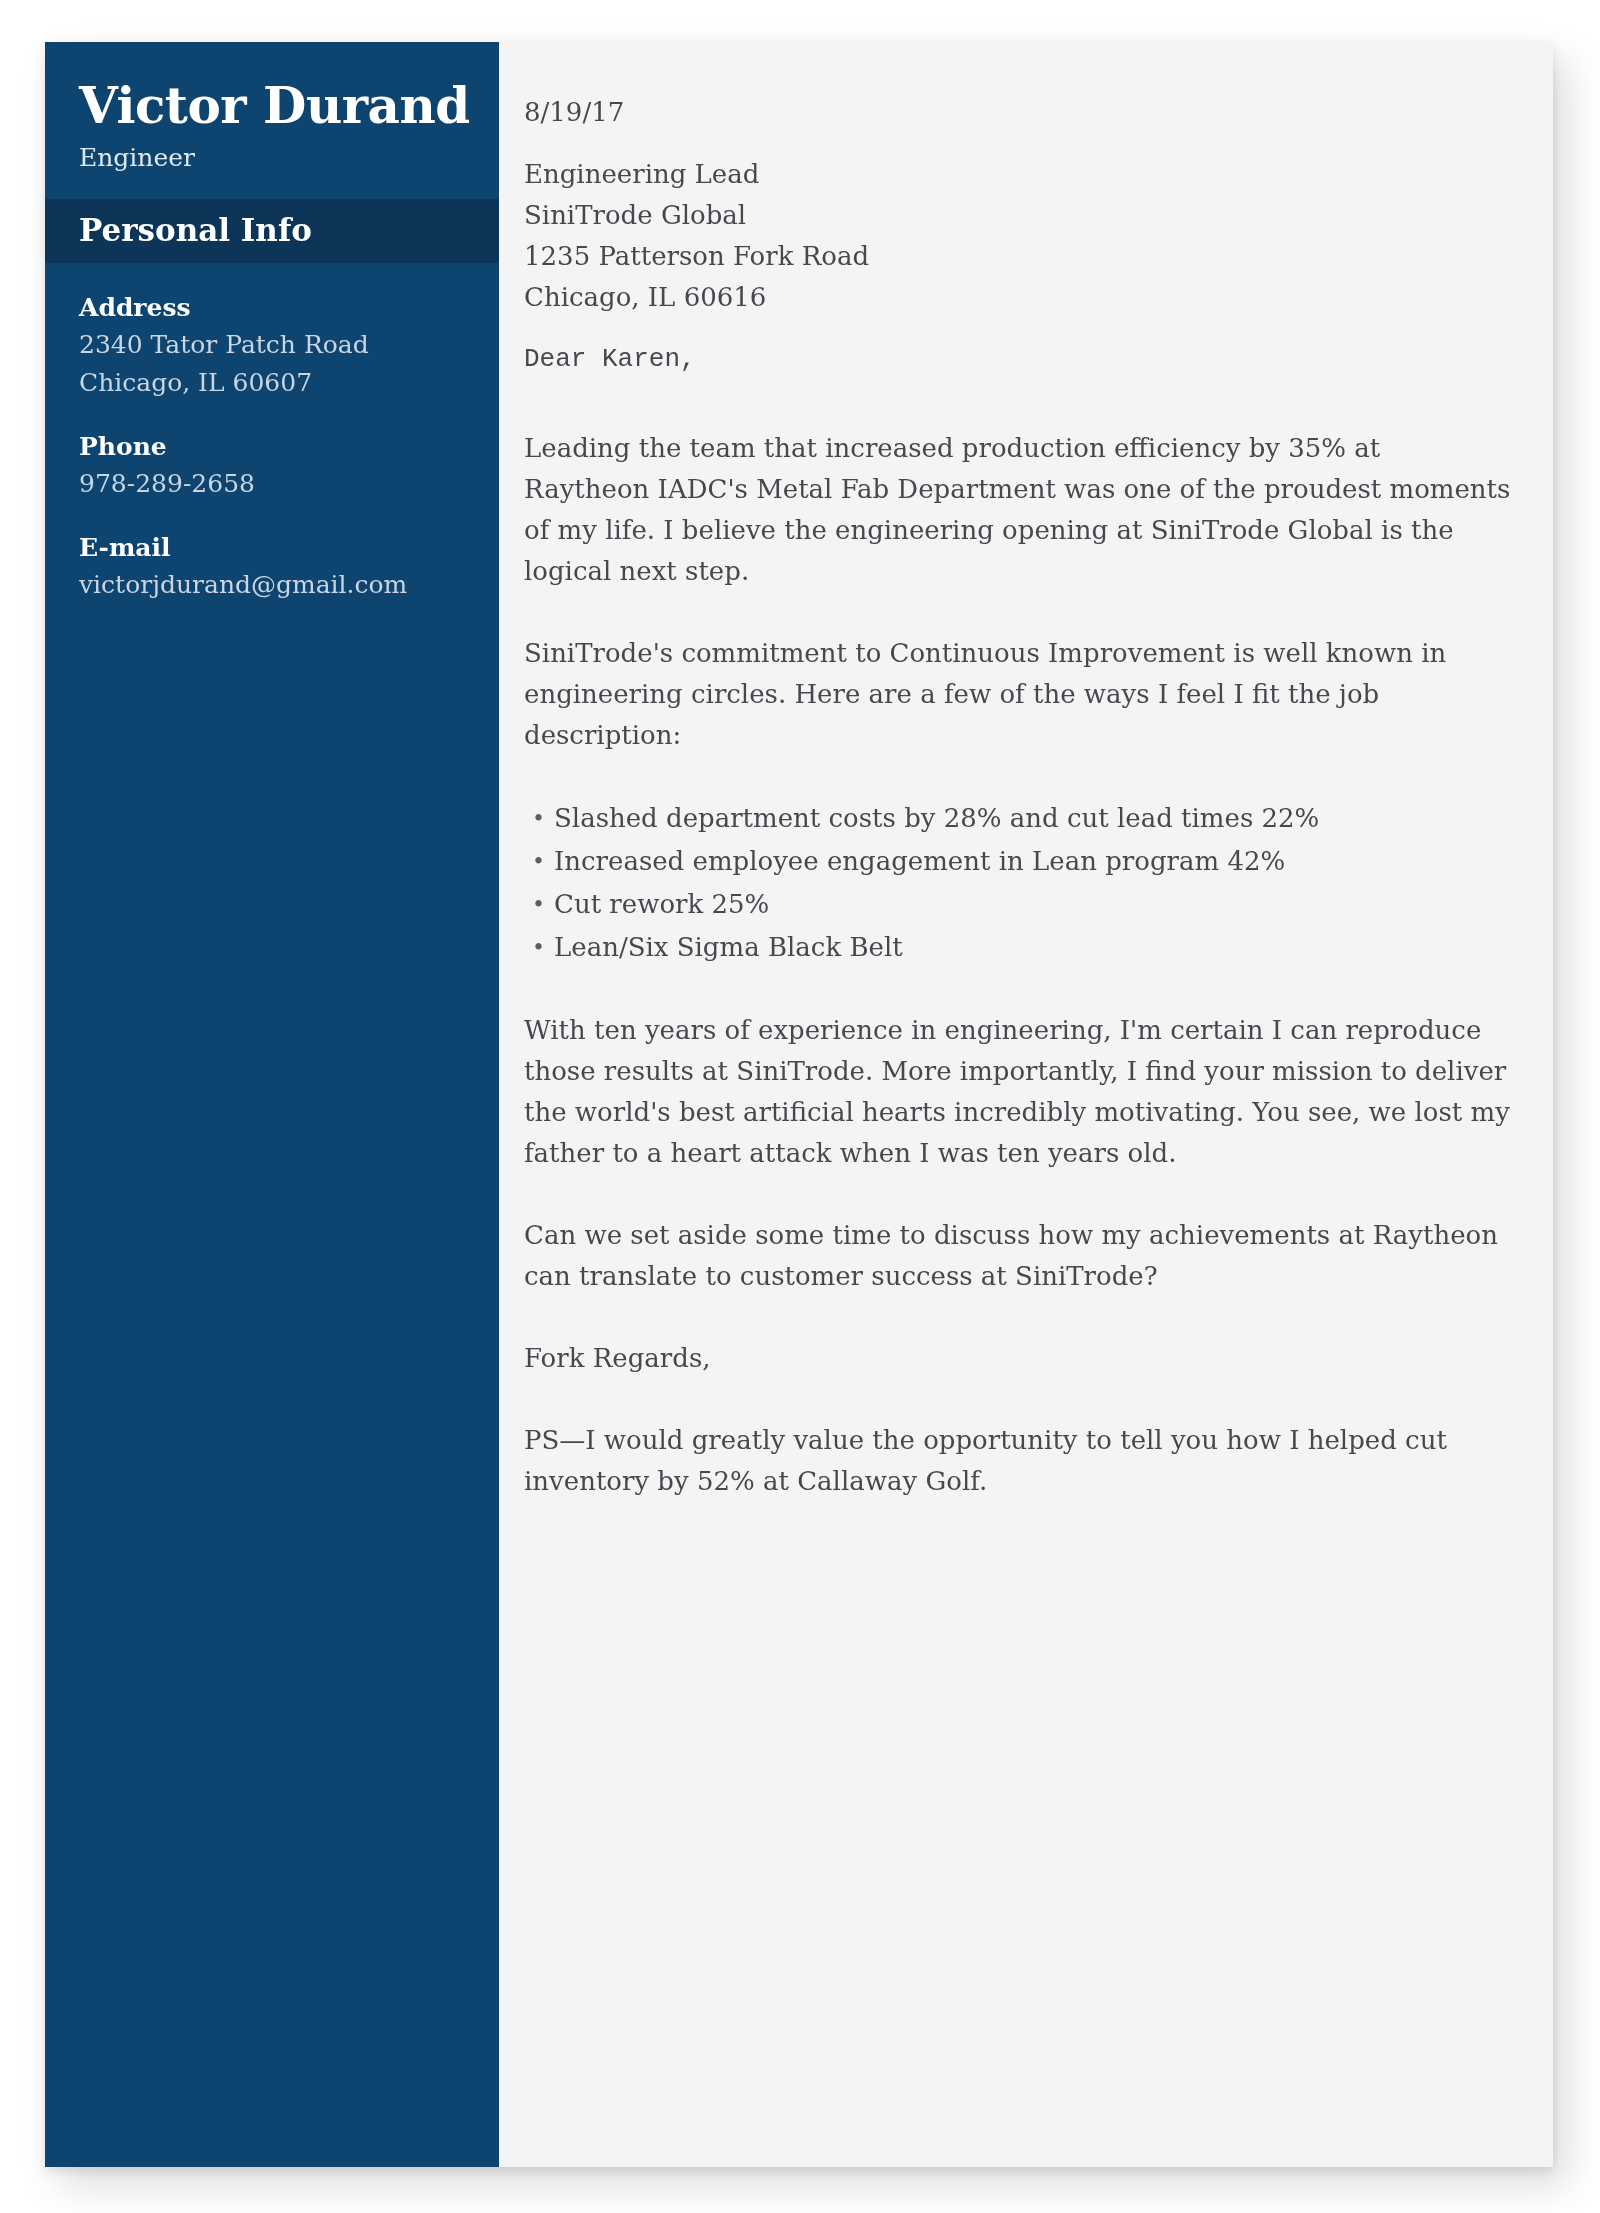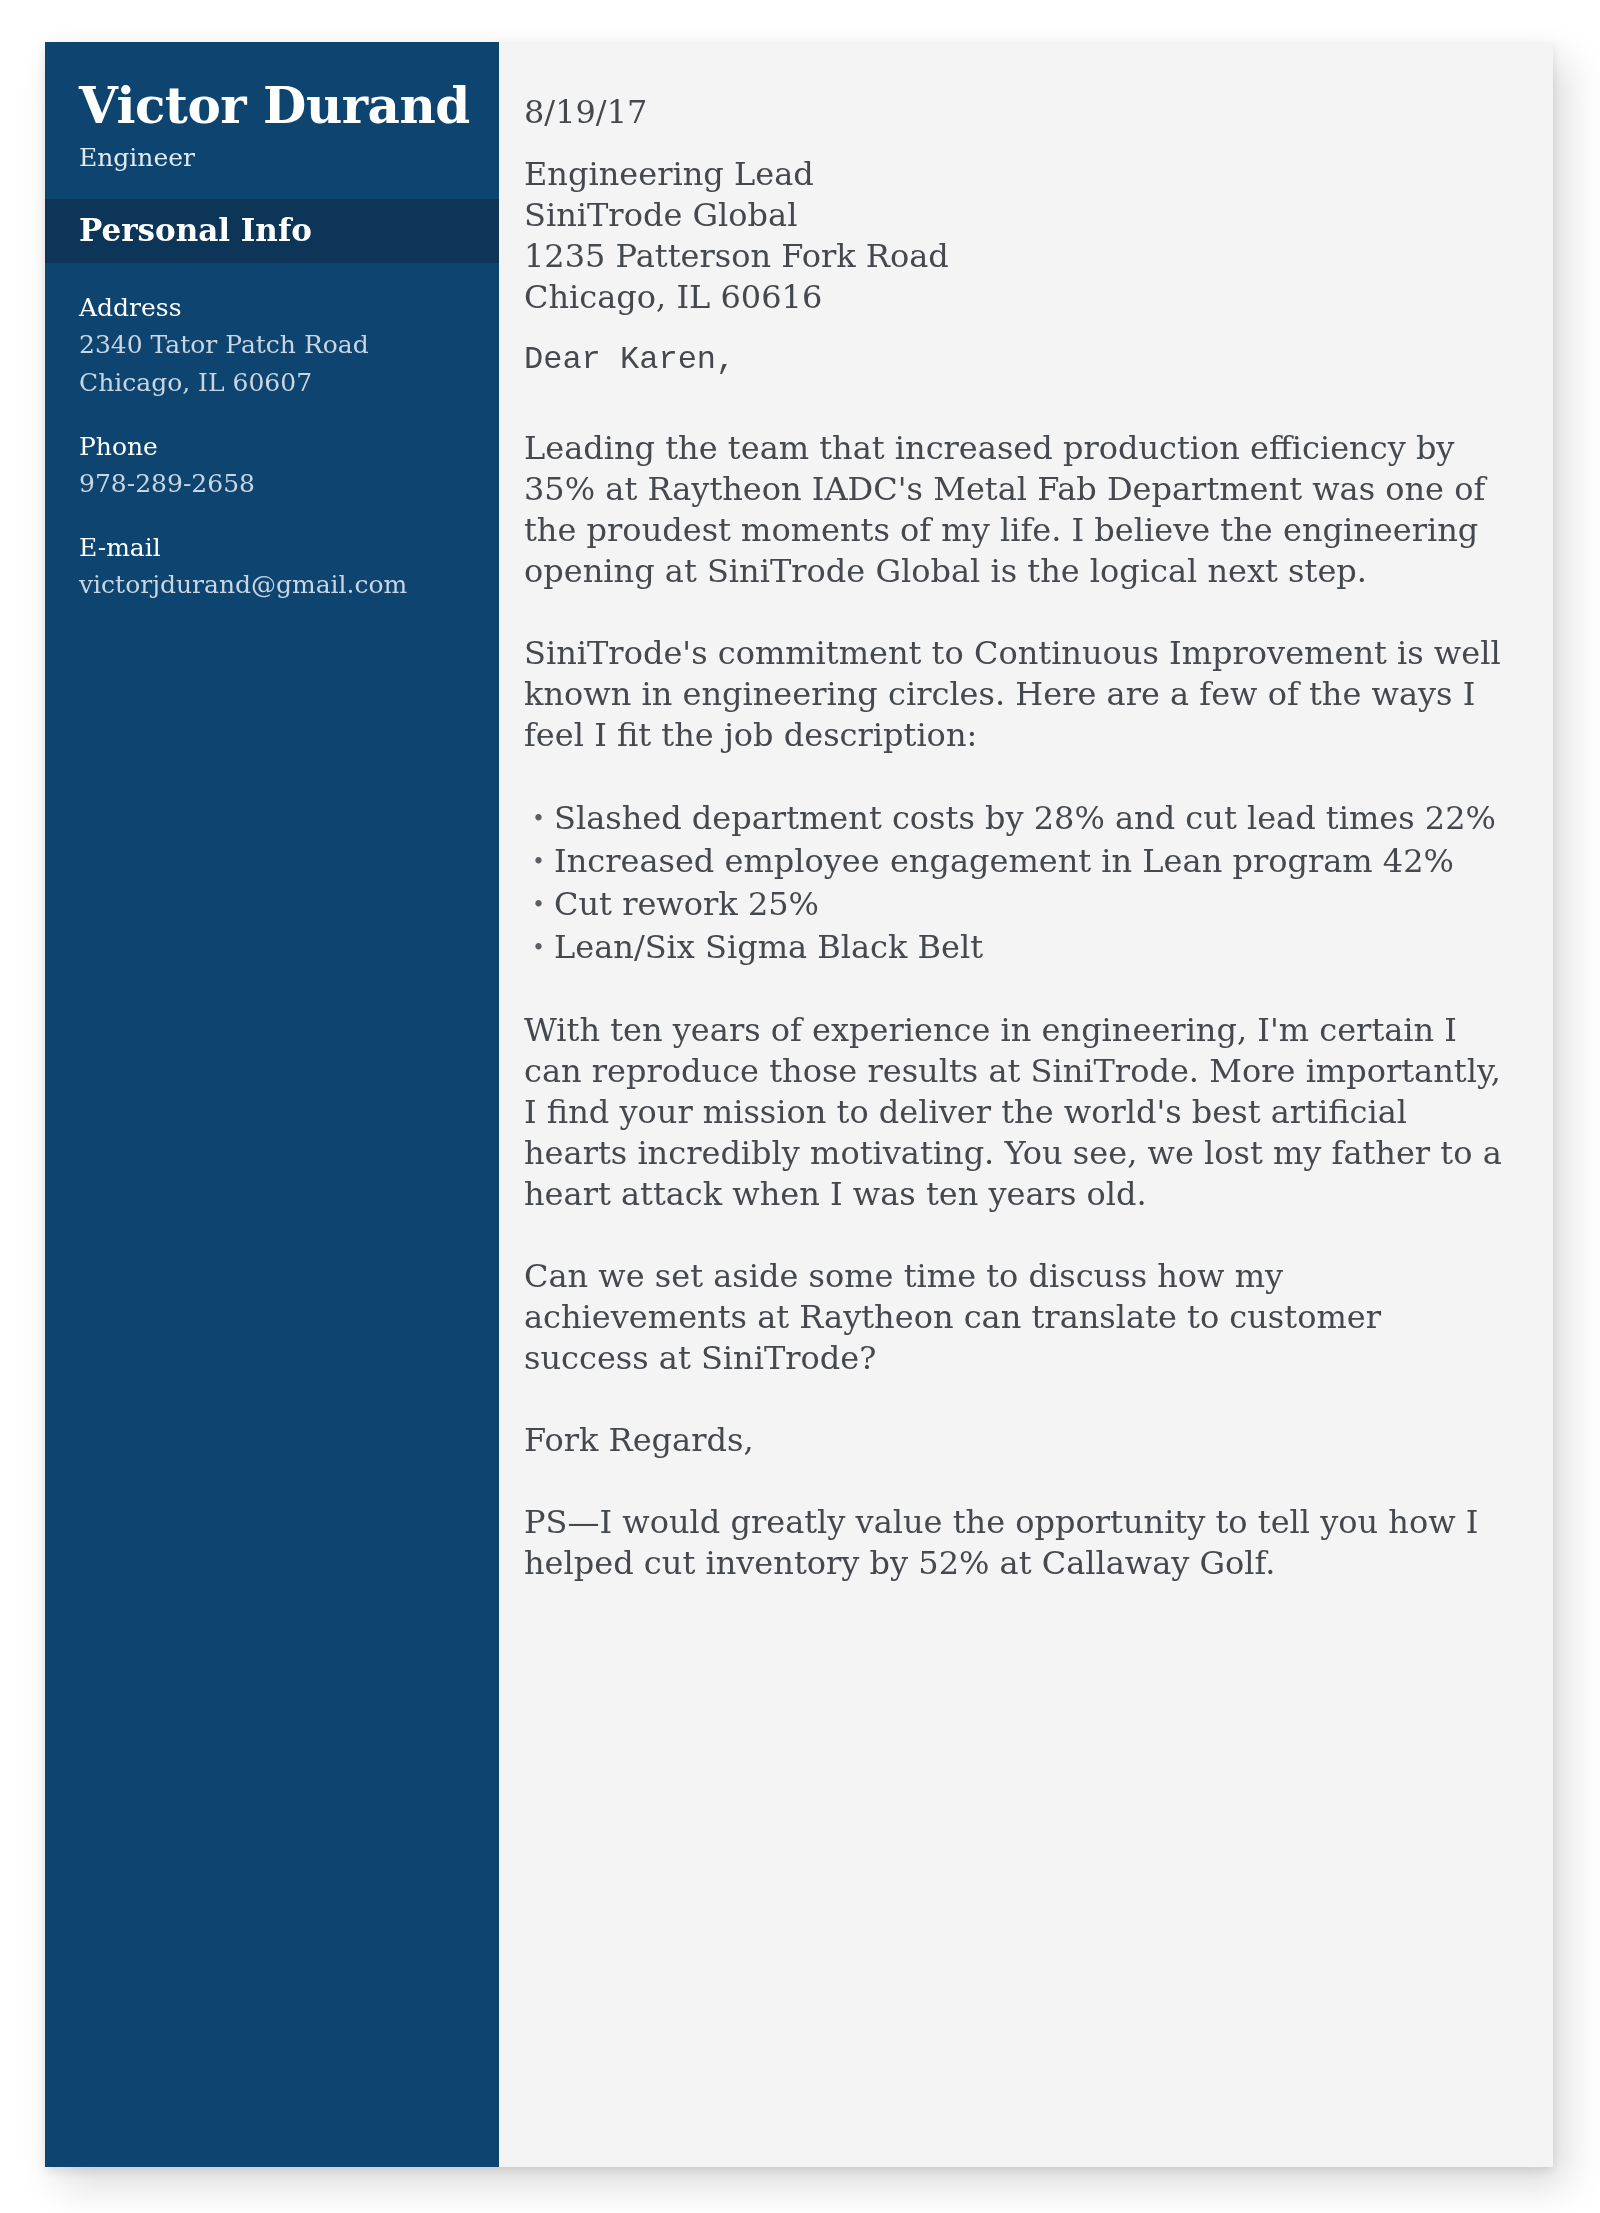--- a/index.html
+++ b/index.html
@@ -53,36 +53,36 @@
     margin: 24px -28px 0 -34px;
     padding: 13px 16px 15px 34px;
     background: #0C3557;
     font-size: 31px;
     font-weight: 700;
     color: #ffffff;
   }
   .field-label {
     margin-top: 27px;
     font-size: 25px;
-    font-weight: 400;
+    font-weight: 700;
     line-height: 36px;
     color: #ffffff;
   }
   .field-value {
     font-size: 25px;
     line-height: 38px;
     color: #C9D5E1;
   }
   
   .letter {
     flex: 1 1 auto;
     background: #F4F4F5;
     padding: 50px 40px 0 25px;
     color: #45494E;
-    font-size: 32px;
+    font-size: 26px;
     line-height: 41px;
   }
   .date-line { margin: 0 0 21px 0; }
   .recipient-block { margin: 0 0 21px 0; }
   .recipient-line { line-height: 41px; }
   .letter p { margin: 0 0 41px 0; }
   p.salutation { margin-bottom: 48px; font-family: Liberation Mono, monospace; }
   ul.achievements {
     list-style: none;
     margin: 0 0 41px 0;

